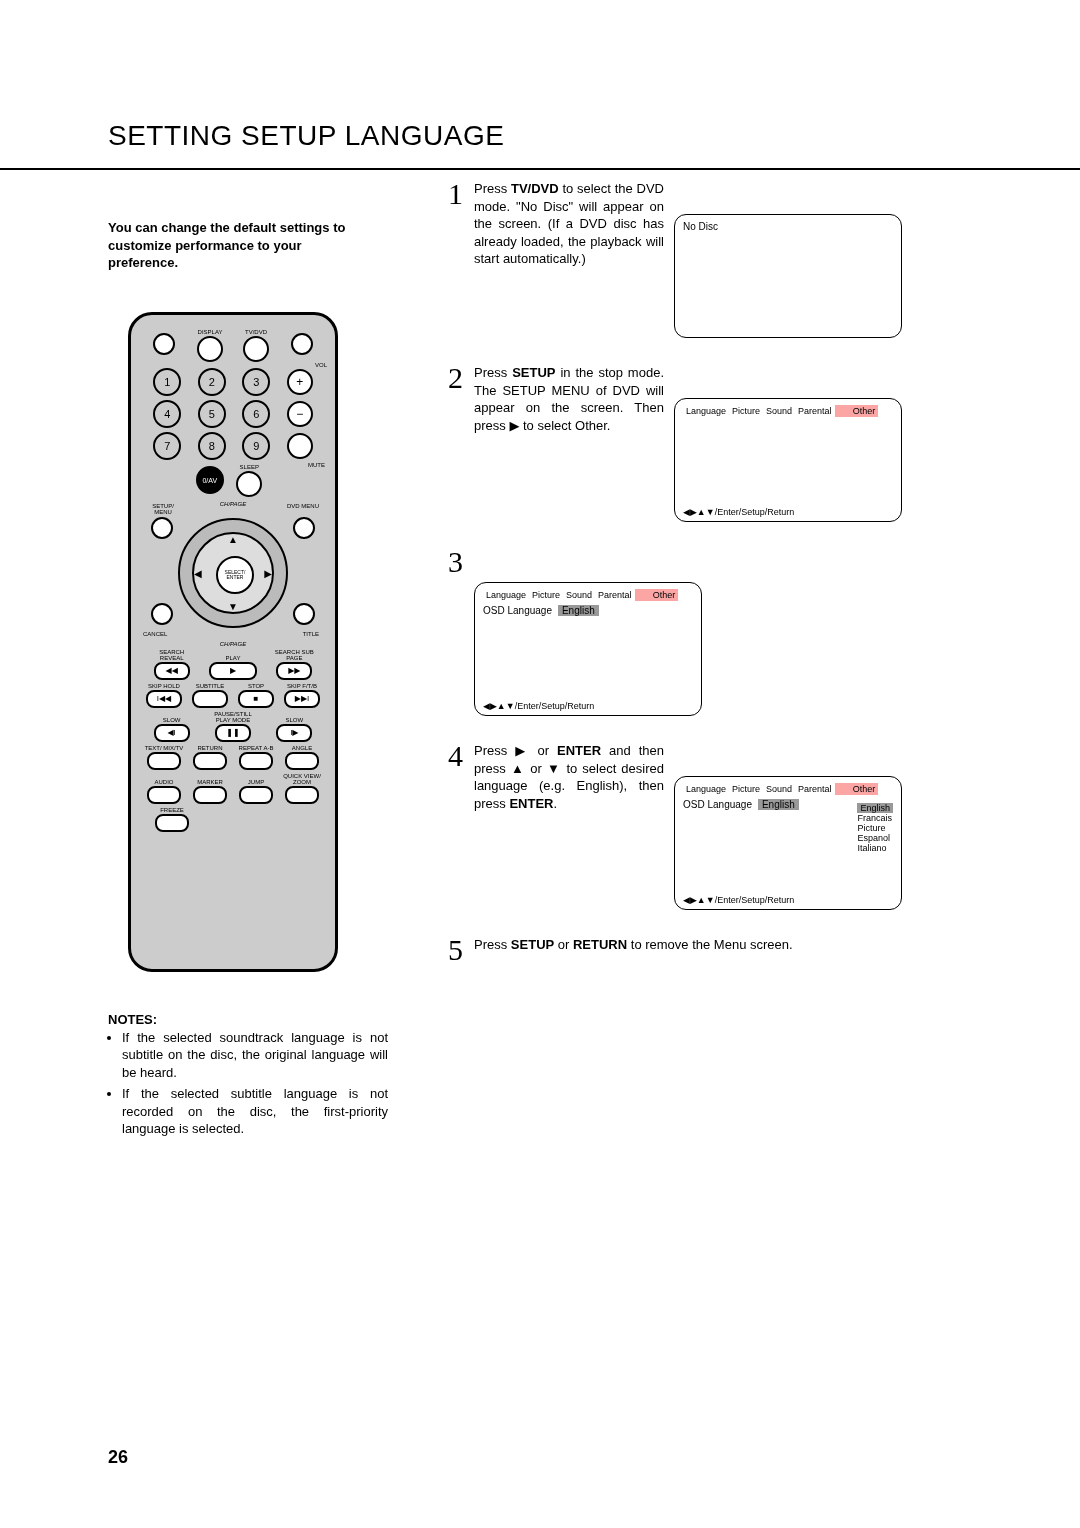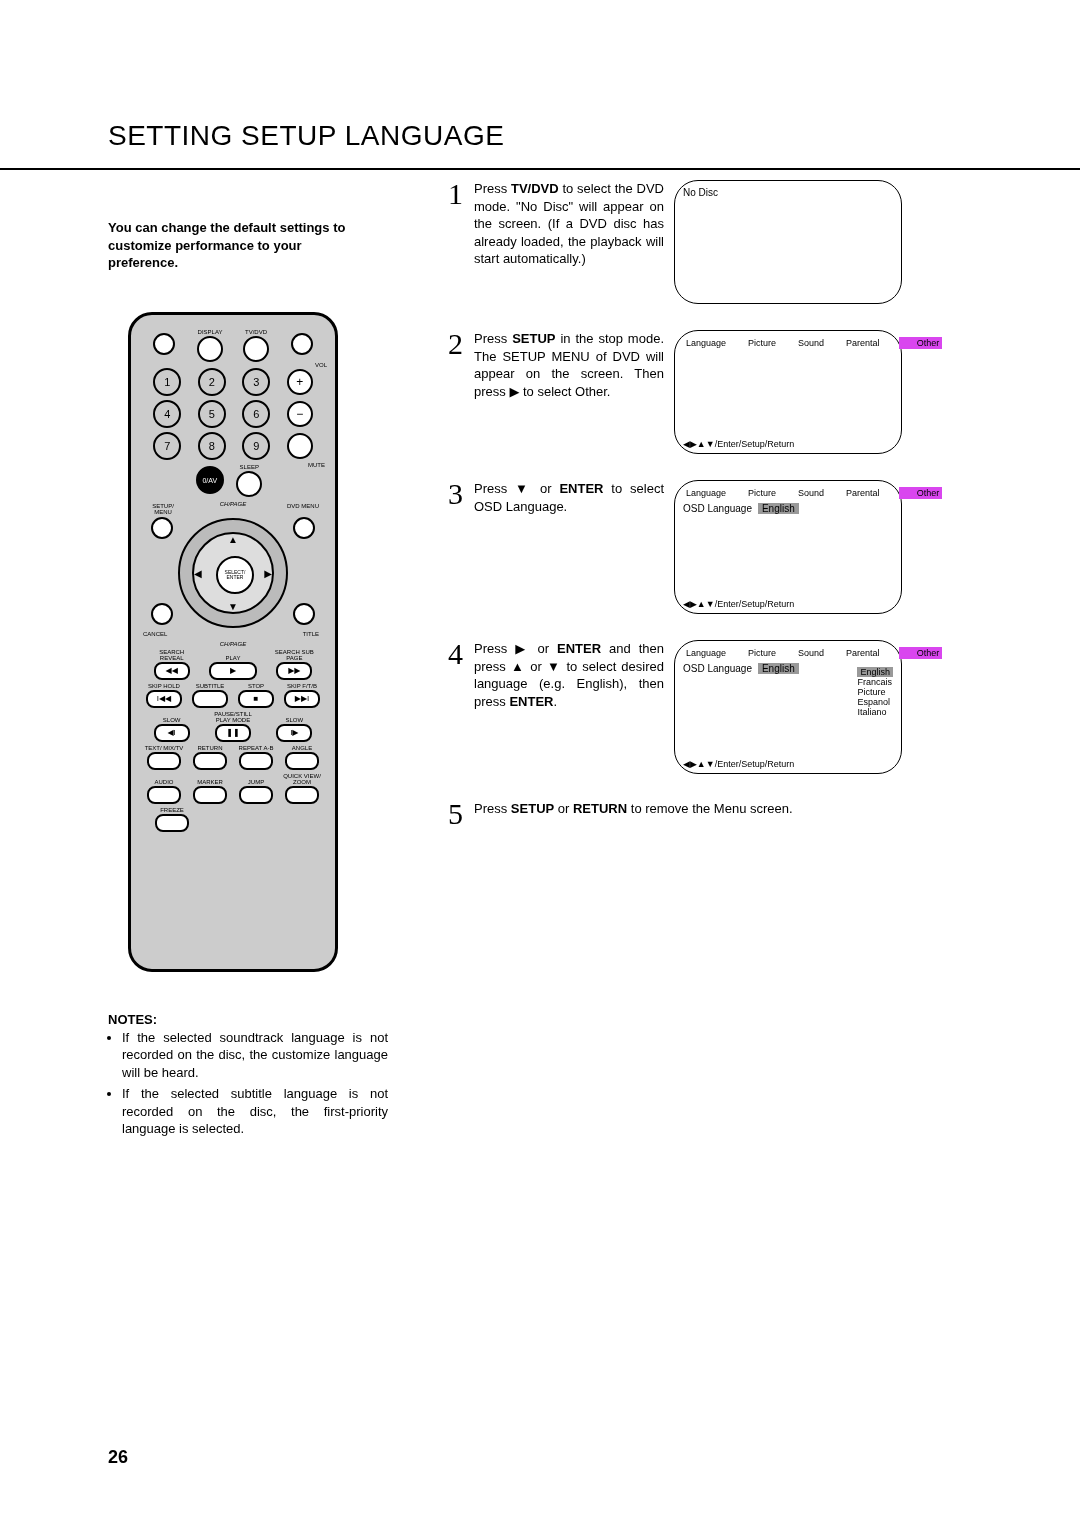--- a/index.html
+++ b/index.html
@@ -92,38 +92,39 @@
     font-size: 13px;
     line-height: 1.35;
     width: 190px;
     flex: 0 0 190px;
     text-align: justify;
     padding-right: 10px;
   }
   .step-text b { font-weight: bold; }
   .screen {
     border: 1px solid #000;
-    border-radius: 24px;
+    border-radius: 12px;
     width: 210px;
     min-height: 100px;
     padding: 6px 8px 6px 8px;
     font-size: 10px;
     position: relative;
+    margin-top: 34px;
   }
   .sc-tabs {
     display: flex;
-    gap: 16px;
+    gap: 0;
     font-size: 9px;
     margin-bottom: 4px;
   }
   .sc-tab {
     padding: 1px 3px;
   }
   .sc-tab.sel {
-    background: #d946ef;
+    background: #fca5a5;
     padding-left: 18px;
   }
   .sc-row {
     display: flex;
     align-items: center;
     gap: 6px;
     margin-bottom: 2px;
   }
   .sc-val {
     background: #999;
@@ -430,21 +431,21 @@
                   <div class="btn-pill"></div>
                 </div>
             </div>
           </div>
         </div>
       </div>
 
       <div class="notes">
         <div class="notes-title">NOTES:</div>
         <ul id="notes-list">
-            <li>If the selected soundtrack language is not recorded on the disc, the customize language will be heard.</li>
+            <li>If the selected soundtrack language is not subtitle on the disc, the original language will be heard.</li>
             <li>If the selected subtitle language is not recorded on the disc, the first-priority language is selected.</li>
           </ul>
       </div>
     </div>
 
     <div class="col-right" id="steps-col">
         <div class="step">
           <div class="step-num">1</div>
           <div class="step-body">
             <div class="step-text">Press <b>TV/DVD</b> to select the DVD mode.
@@ -467,21 +468,20 @@
                 <div class="sc-tab">Parental</div>
                 <div class="sc-tab sel">Other</div>
               </div>
               <div class="sc-foot">◀▶▲▼/Enter/Setup/Return</div>
             </div>
           </div>
         </div>
         <div class="step">
           <div class="step-num">3</div>
           <div class="step-body">
-            <div class="step-text">Press ▼ or <b>ENTER</b> to select OSD Language.</div>
             <div class="screen" style="height: 120px;">
               <div class="sc-tabs">
                 <div class="sc-tab">Language</div>
                 <div class="sc-tab">Picture</div>
                 <div class="sc-tab">Sound</div>
                 <div class="sc-tab">Parental</div>
                 <div class="sc-tab sel">Other</div>
               </div>
               <div class="sc-row">
                 <span>OSD Language</span>

